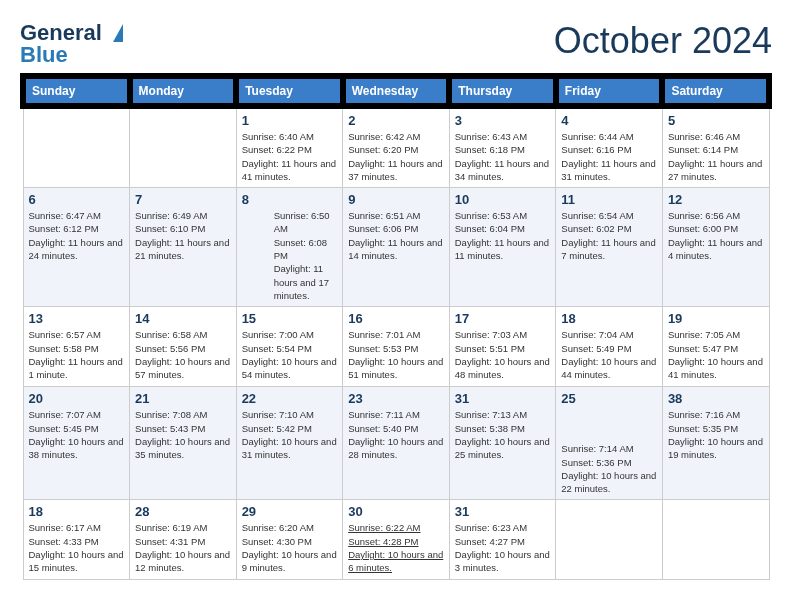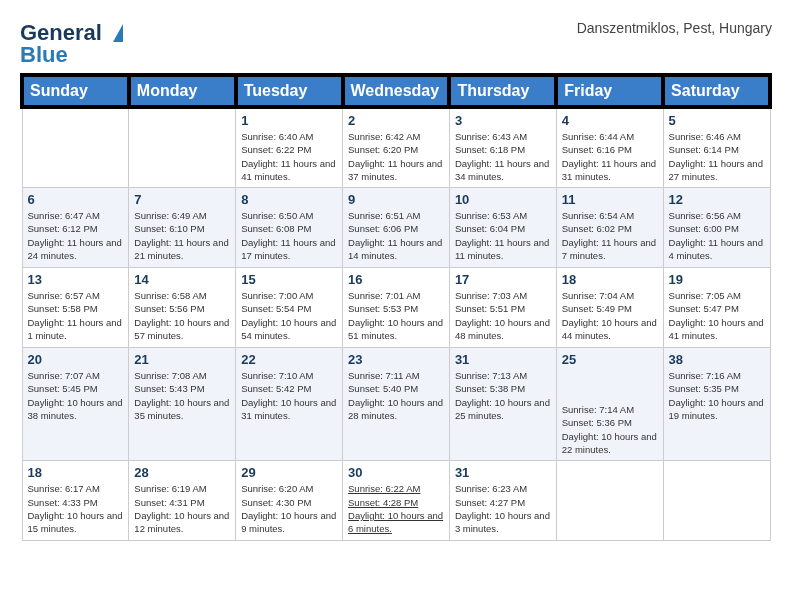--- a/index.html
+++ b/index.html
@@ -52,22 +52,22 @@
       border-collapse: collapse;
       margin: 0 10px;
       width: calc(100% - 20px);
       margin-left: 10px;
     }
     .calendar th {
       background: #3a7dc9;
       color: #fff;
       text-align: left;
       padding: 5px 6px;
-      font-size: 16px;
-      border: 4px solid #000000;
+      font-size: 12px;
+      border: 6px solid #000000;
     }
     .calendar td {
       border: 1px solid #ccc;
       vertical-align: top;
       padding: 4px 5px;
       font-size: 10px;
       color: #333;
       height: 80px;
       width: 14.28%;
     }
@@ -93,21 +93,21 @@
 
 <div class="header">
   <div class="logo">
     <div class="logo-line">
       <span style="font-size:22px;font-weight:bold;color:#1a3a5c;">General</span>
       <span class="logo-triangle"></span>
     </div>
     <span style="font-size:22px;font-weight:bold;color:#2a7ab8;margin-top:-4px;">Blue</span>
   </div>
   <div class="title-block">
-    <div class="subtitle">Danszentmiklos, Pest, Hungary</div>
+    <div class="month-title">October 2024</div>
   </div>
 </div>
 
 <table class="calendar">
   <thead>
     <tr>
       <th>Sunday</th>
       <th>Monday</th>
       <th>Tuesday</th>
       <th>Wednesday</th>
@@ -159,21 +159,21 @@
 Daylight: 11 hours and 24 minutes.</div>
         </td>
         <td>
           <span class="day-number">7</span>
           <div class="day-info" style="white-space: pre-line;">Sunrise: 6:49 AM
 Sunset: 6:10 PM
 Daylight: 11 hours and 21 minutes.</div>
         </td>
         <td>
           <span class="day-number">8</span>
-          <div class="day-info" style="white-space: pre-line;">Sunrise: 6:50 AM
+          <div class="day-info" style="white-space: pre-line; margin-left: 32px;">Sunrise: 6:50 AM
 Sunset: 6:08 PM
 Daylight: 11 hours and 17 minutes.</div>
         </td>
         <td>
           <span class="day-number">9</span>
           <div class="day-info" style="white-space: pre-line;">Sunrise: 6:51 AM
 Sunset: 6:06 PM
 Daylight: 11 hours and 14 minutes.</div>
         </td>
         <td>

